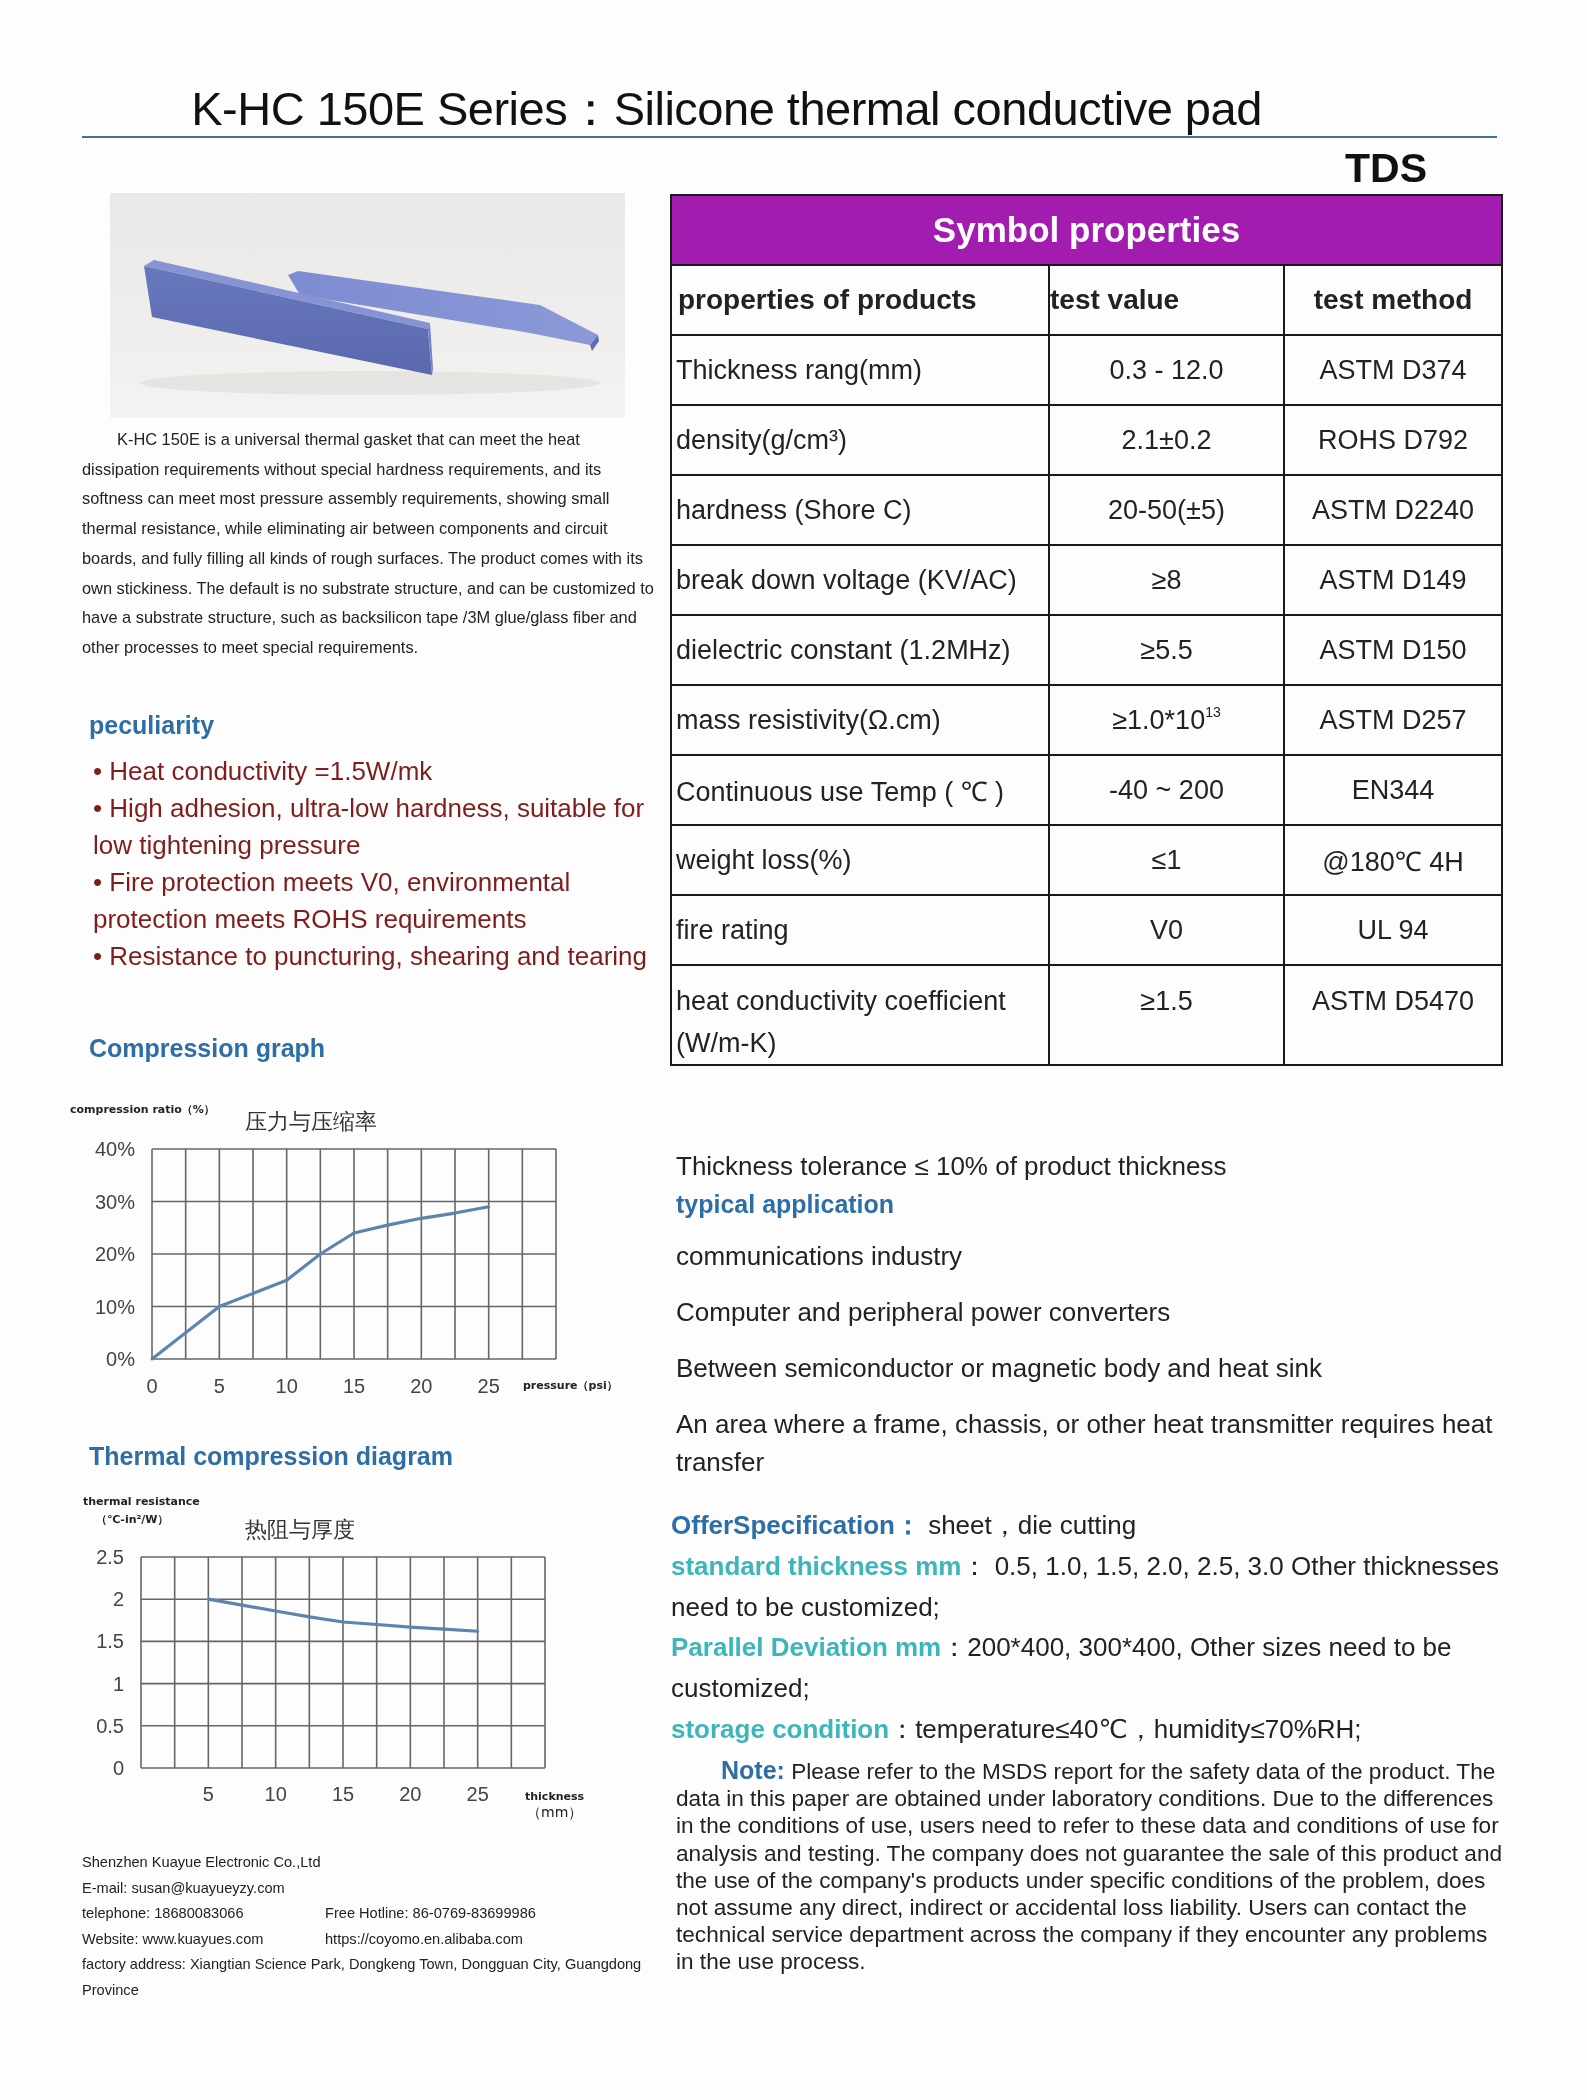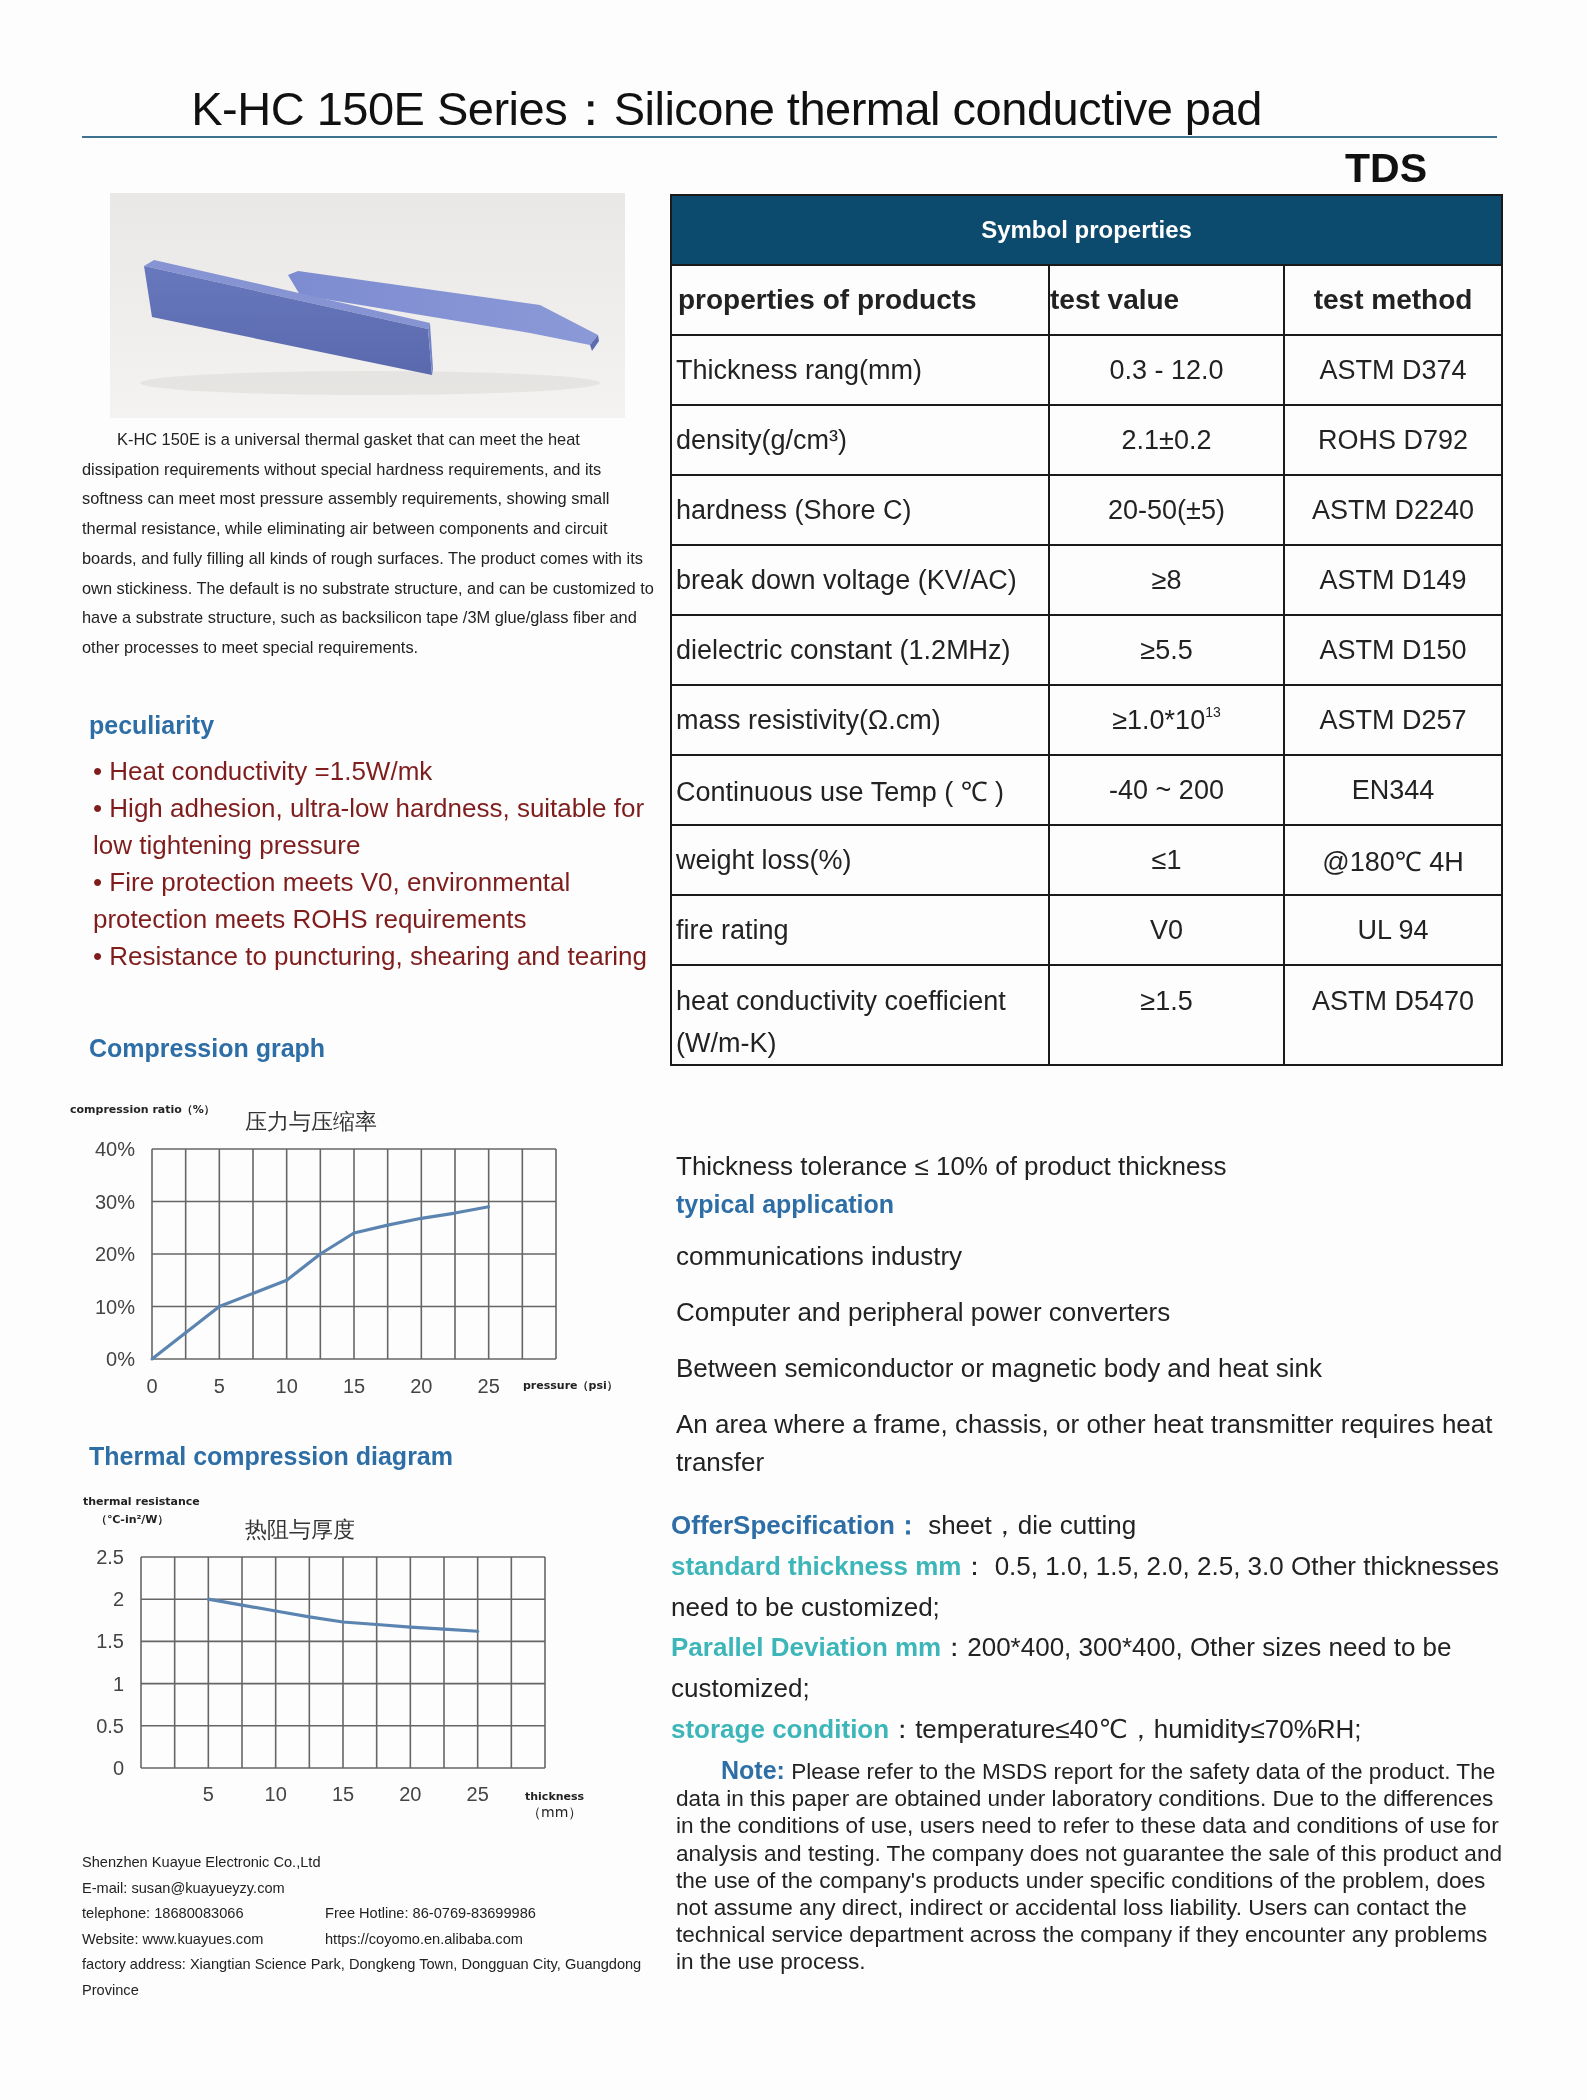--- a/index.html
+++ b/index.html
@@ -55,21 +55,21 @@
     #company .c1 { width: 243px; }
 
     
     #props-table {
       left: 670px; top: 194px; width: 831px;
       border-collapse: collapse; table-layout: fixed;
       font-family: "Liberation Sans", sans-serif;
     }
     #props-table td, #props-table th { border: 2.5px solid #1a1a1a; padding: 0; }
     #props-table .caption-cell {
-      background: #0c4a6e; color: #fff; font-size: 24px; font-weight: bold;
+      background: #a21caf; color: #fff; font-size: 35px; font-weight: bold;
       height: 68px; text-align: center;
     }
     #props-table .head-cell { font-size: 28px; font-weight: bold; height: 68px; color: #222; }
     #props-table td { font-size: 27px; height: 68px; color: #222; }
     #props-table td.c-prop { padding-left: 4px; text-align: left; }
     #props-table td.c-val { text-align: center; }
     #props-table td.c-method { text-align: center; }
     #props-table tr.last td { height: 83px; vertical-align: top; padding-top: 14px; line-height: 42px; }
     #props-table .head-cell.c-val { text-align: left; padding-right: 22px; }
     sup { font-size: 14px; vertical-align: 12px; line-height: 0; }

